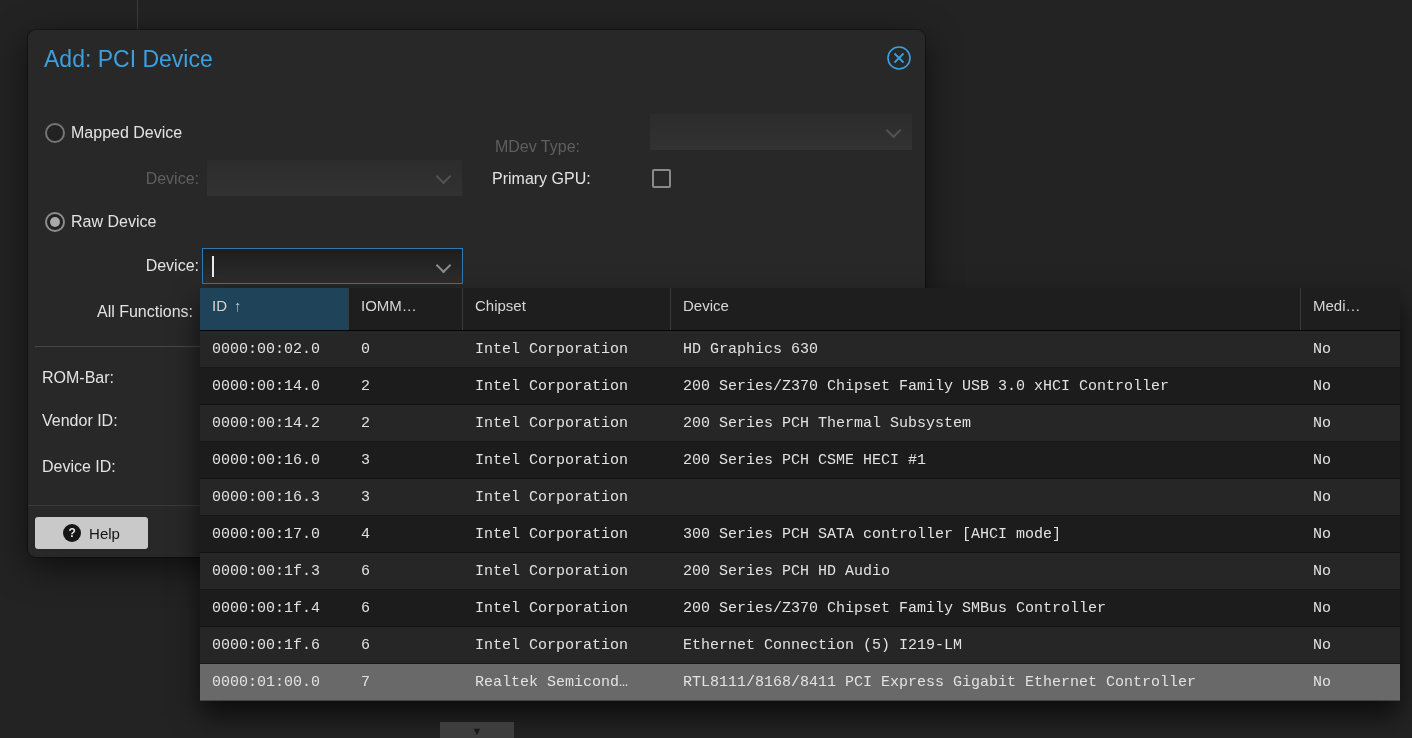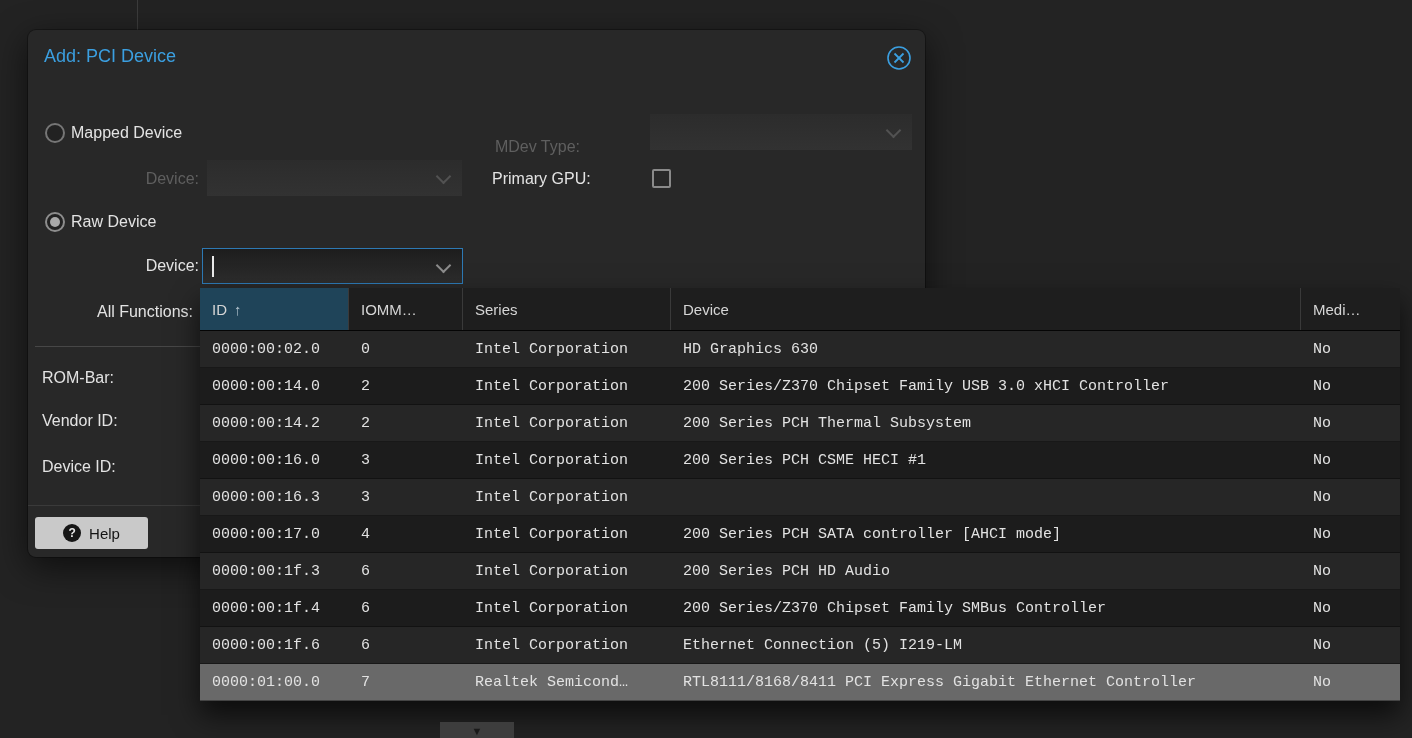--- a/index.html
+++ b/index.html
@@ -11,21 +11,21 @@
   }
   .bg-divider{position:absolute;left:137px;top:0;width:1px;height:30px;background:#3c3c3c;}
 
   
   .dialog{
     position:absolute;left:28px;top:30px;width:897px;height:527px;
     background:#282828;border-radius:8px;z-index:5;
     box-shadow:0 10px 34px rgba(0,0,0,.6), 0 0 0 1px rgba(0,0,0,.3);
   }
   .dialog-title{
-    position:absolute;left:16px;top:16px;font-size:18px;color:#3b9fe0;
+    position:absolute;left:16px;top:16px;font-size:23px;color:#3b9fe0;
   }
   .close-btn{position:absolute;right:12px;top:14px;width:28px;height:28px;cursor:pointer;}
 
   .lbl{position:absolute;font-size:16px;color:#e3e3e3;white-space:nowrap;}
   .lbl.disabled{color:#5f5f5f;}
   .lbl.ra{text-align:right;}
 
   .radio{position:absolute;width:20px;height:20px;border-radius:50%;
     border:2px solid #767676;background:#222;box-sizing:border-box;}
   .radio.checked{border-color:#8d8d8d;}
@@ -50,21 +50,21 @@
     justify-content:center;gap:8px;color:#141414;font-size:15px;cursor:pointer;}
   .help-icon{width:18px;height:18px;border-radius:50%;background:#161616;color:#e8e8e8;
     font-size:12px;font-weight:bold;display:flex;align-items:center;justify-content:center;}
 
   
   .popup{
     position:absolute;left:200px;top:288px;width:1200px;z-index:10;
     background:#1c1c1c;box-shadow:0 14px 26px rgba(0,0,0,.65);
   }
   .thead{display:flex;height:43px;background:#1e1e1e;box-sizing:border-box;border-bottom:1px solid #050505;}
-  .hcell{box-sizing:border-box;display:flex;align-items:center;padding:8px 12px;
+  .hcell{box-sizing:border-box;display:flex;align-items:flex-end;padding:16px 12px;
     font-size:15px;color:#d6d6d6;border-right:1px solid #3a3a3a;white-space:nowrap;
     overflow:hidden;cursor:pointer;}
   .hcell.sorted{background:#1f4459;}
   .sort-arrow{margin-left:7px;color:#b3c3ce;font-size:15px;}
   .c0{width:149px}.c1{width:114px}.c2{width:208px}.c3{width:630px}.c4{width:99px}
 
   .trow{display:flex;height:37px;box-sizing:border-box;cursor:pointer;border-bottom:1px solid rgba(0,0,0,.35);font-family:Liberation Mono, monospace;}
   .trow:nth-child(odd){background:#262626;}
   .trow:nth-child(even){background:#1c1c1c;}
   .trow.highlighted{background:#696969;}
@@ -134,21 +134,21 @@
 <div class="popup">
   <div class="thead">
     <div class="hcell c0 sorted">
       <span>ID</span>
       <span class="sort-arrow">↑</span>
     </div>
     <div class="hcell c1">
       <span>IOMM…</span>
     </div>
     <div class="hcell c2">
-      <span>Series</span>
+      <span>Chipset</span>
     </div>
     <div class="hcell c3">
       <span>Device</span>
     </div>
     <div class="hcell c4" style="border-right:none;">
       <span>Medi…</span>
     </div>
   </div>
   <div>
       <div class="trow">
@@ -183,21 +183,21 @@
         <div class="tcell c0">0000:00:16.3</div>
         <div class="tcell c1">3</div>
         <div class="tcell c2">Intel Corporation</div>
         <div class="tcell c3"></div>
         <div class="tcell c4">No</div>
       </div>
       <div class="trow">
         <div class="tcell c0">0000:00:17.0</div>
         <div class="tcell c1">4</div>
         <div class="tcell c2">Intel Corporation</div>
-        <div class="tcell c3">200 Series PCH SATA controller [AHCI mode]</div>
+        <div class="tcell c3">300 Series PCH SATA controller [AHCI mode]</div>
         <div class="tcell c4">No</div>
       </div>
       <div class="trow">
         <div class="tcell c0">0000:00:1f.3</div>
         <div class="tcell c1">6</div>
         <div class="tcell c2">Intel Corporation</div>
         <div class="tcell c3">200 Series PCH HD Audio</div>
         <div class="tcell c4">No</div>
       </div>
       <div class="trow">

